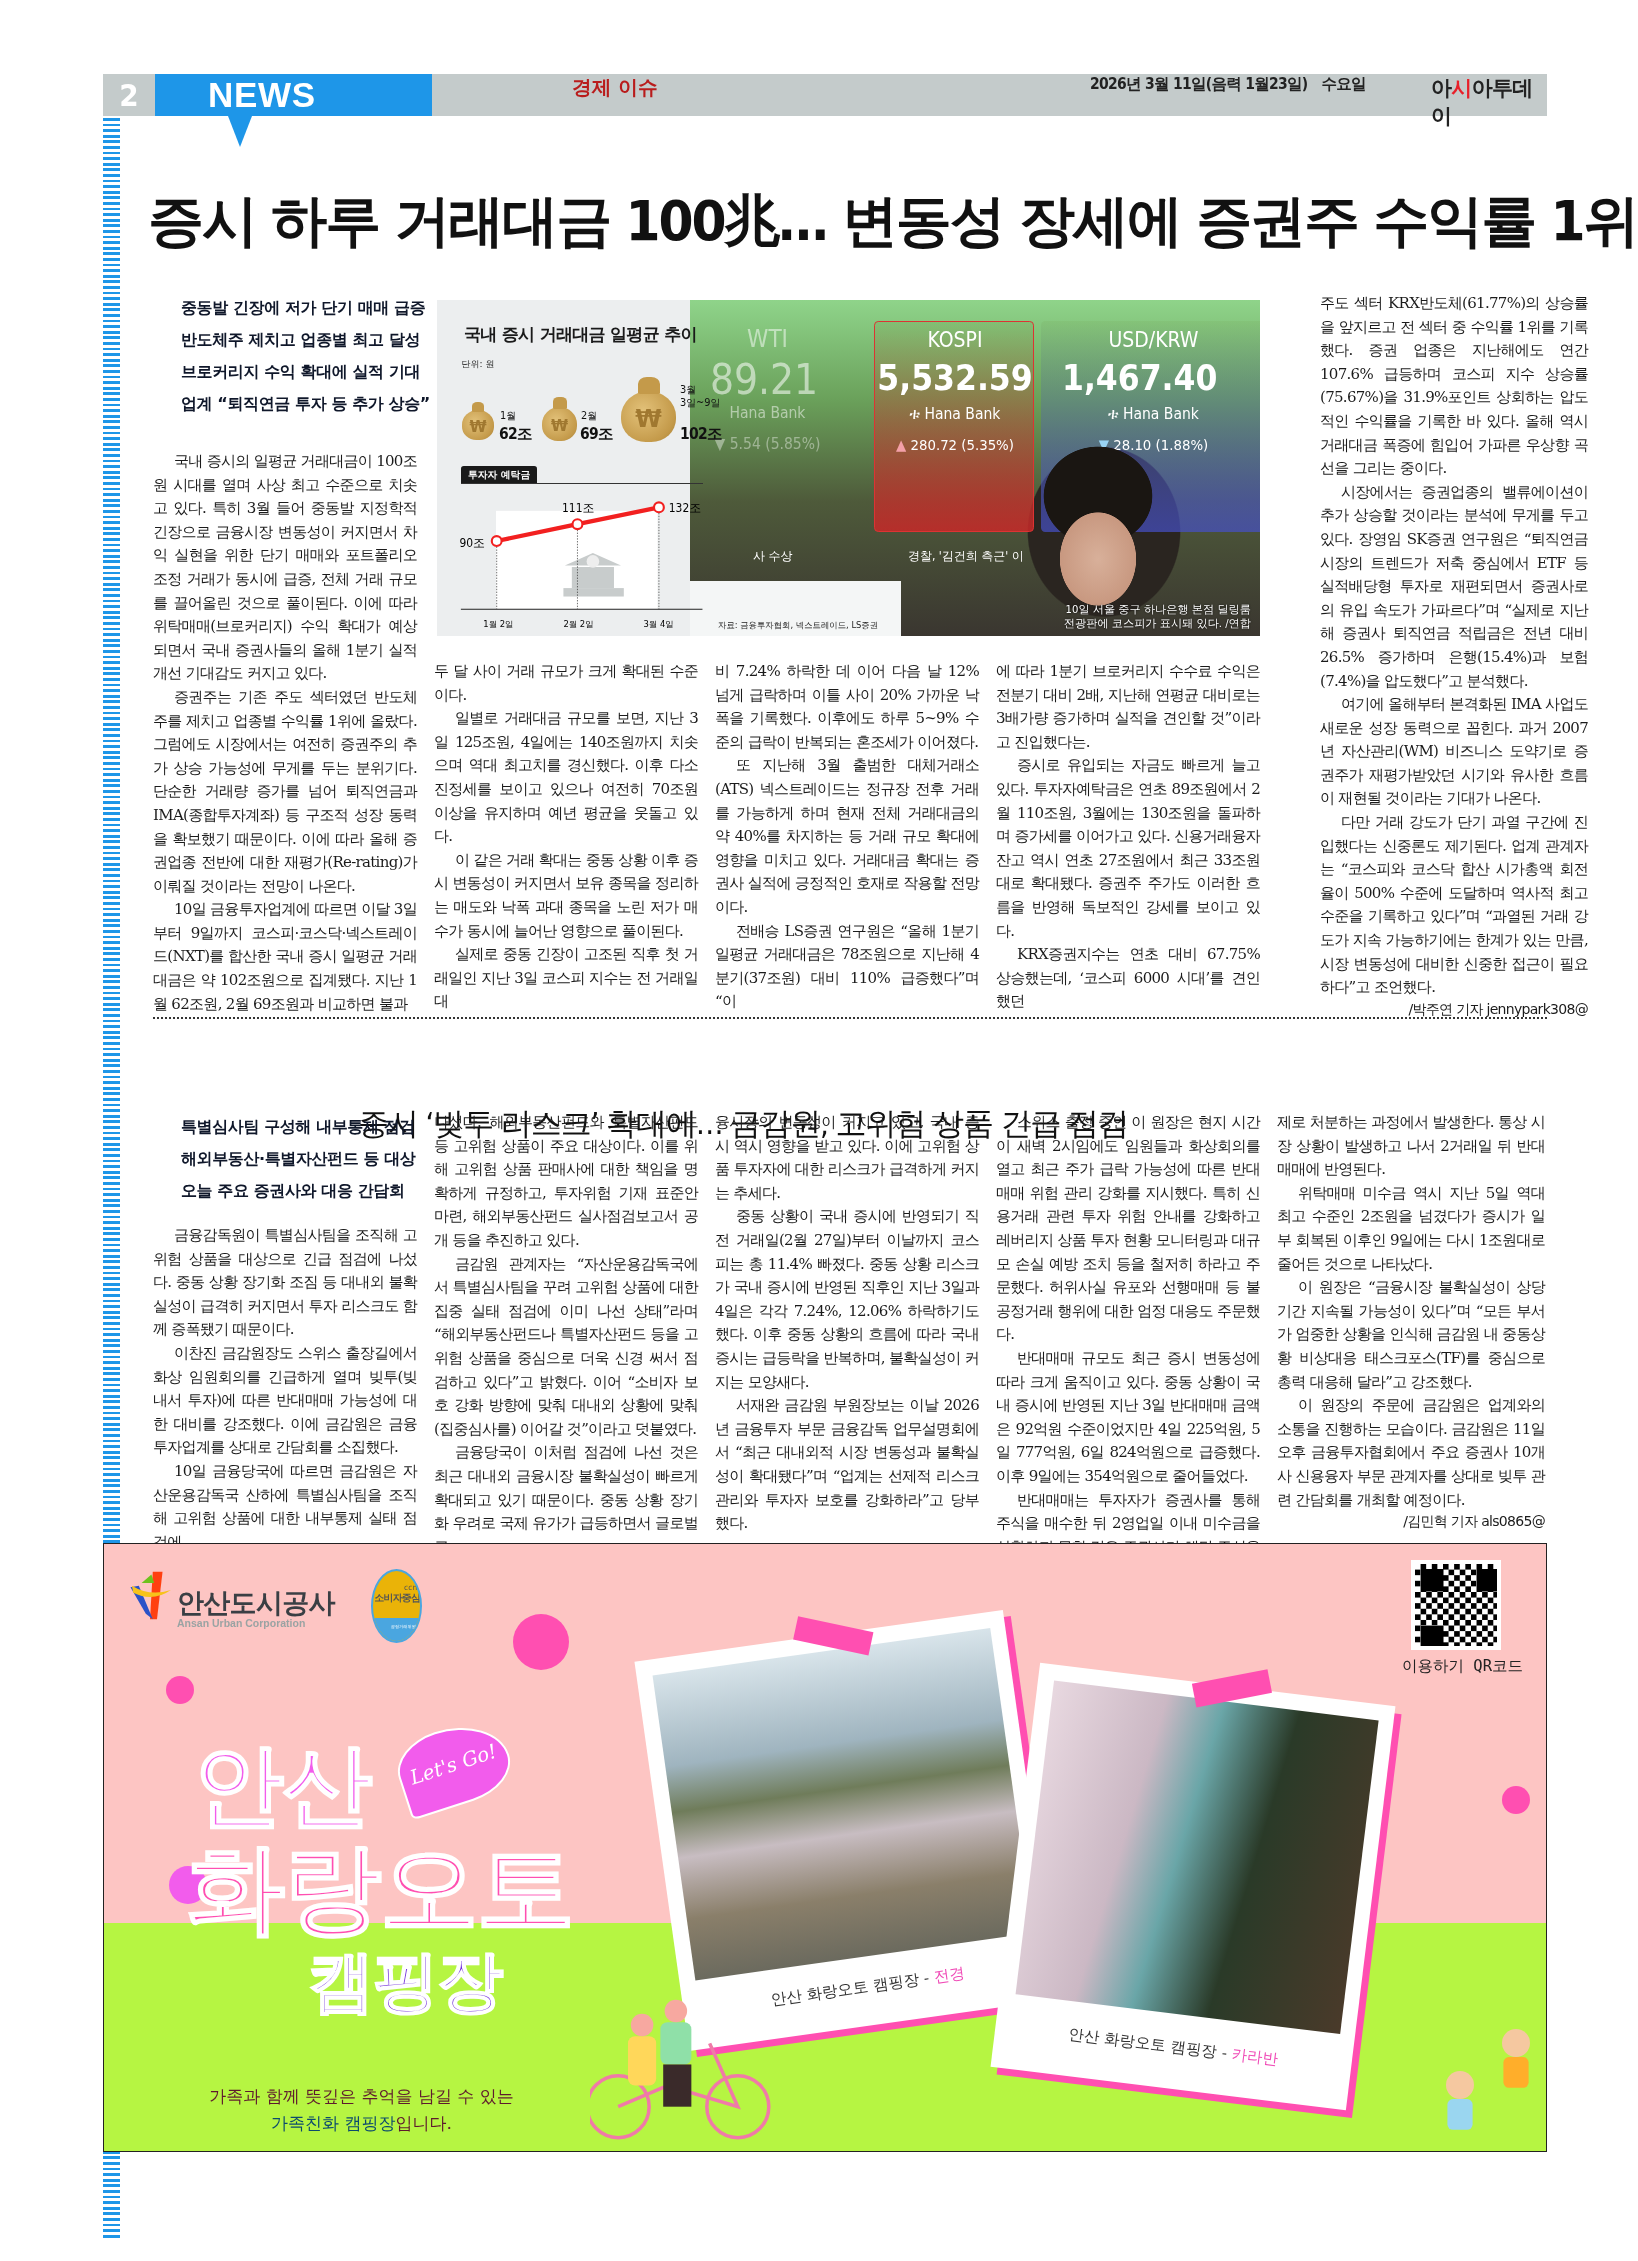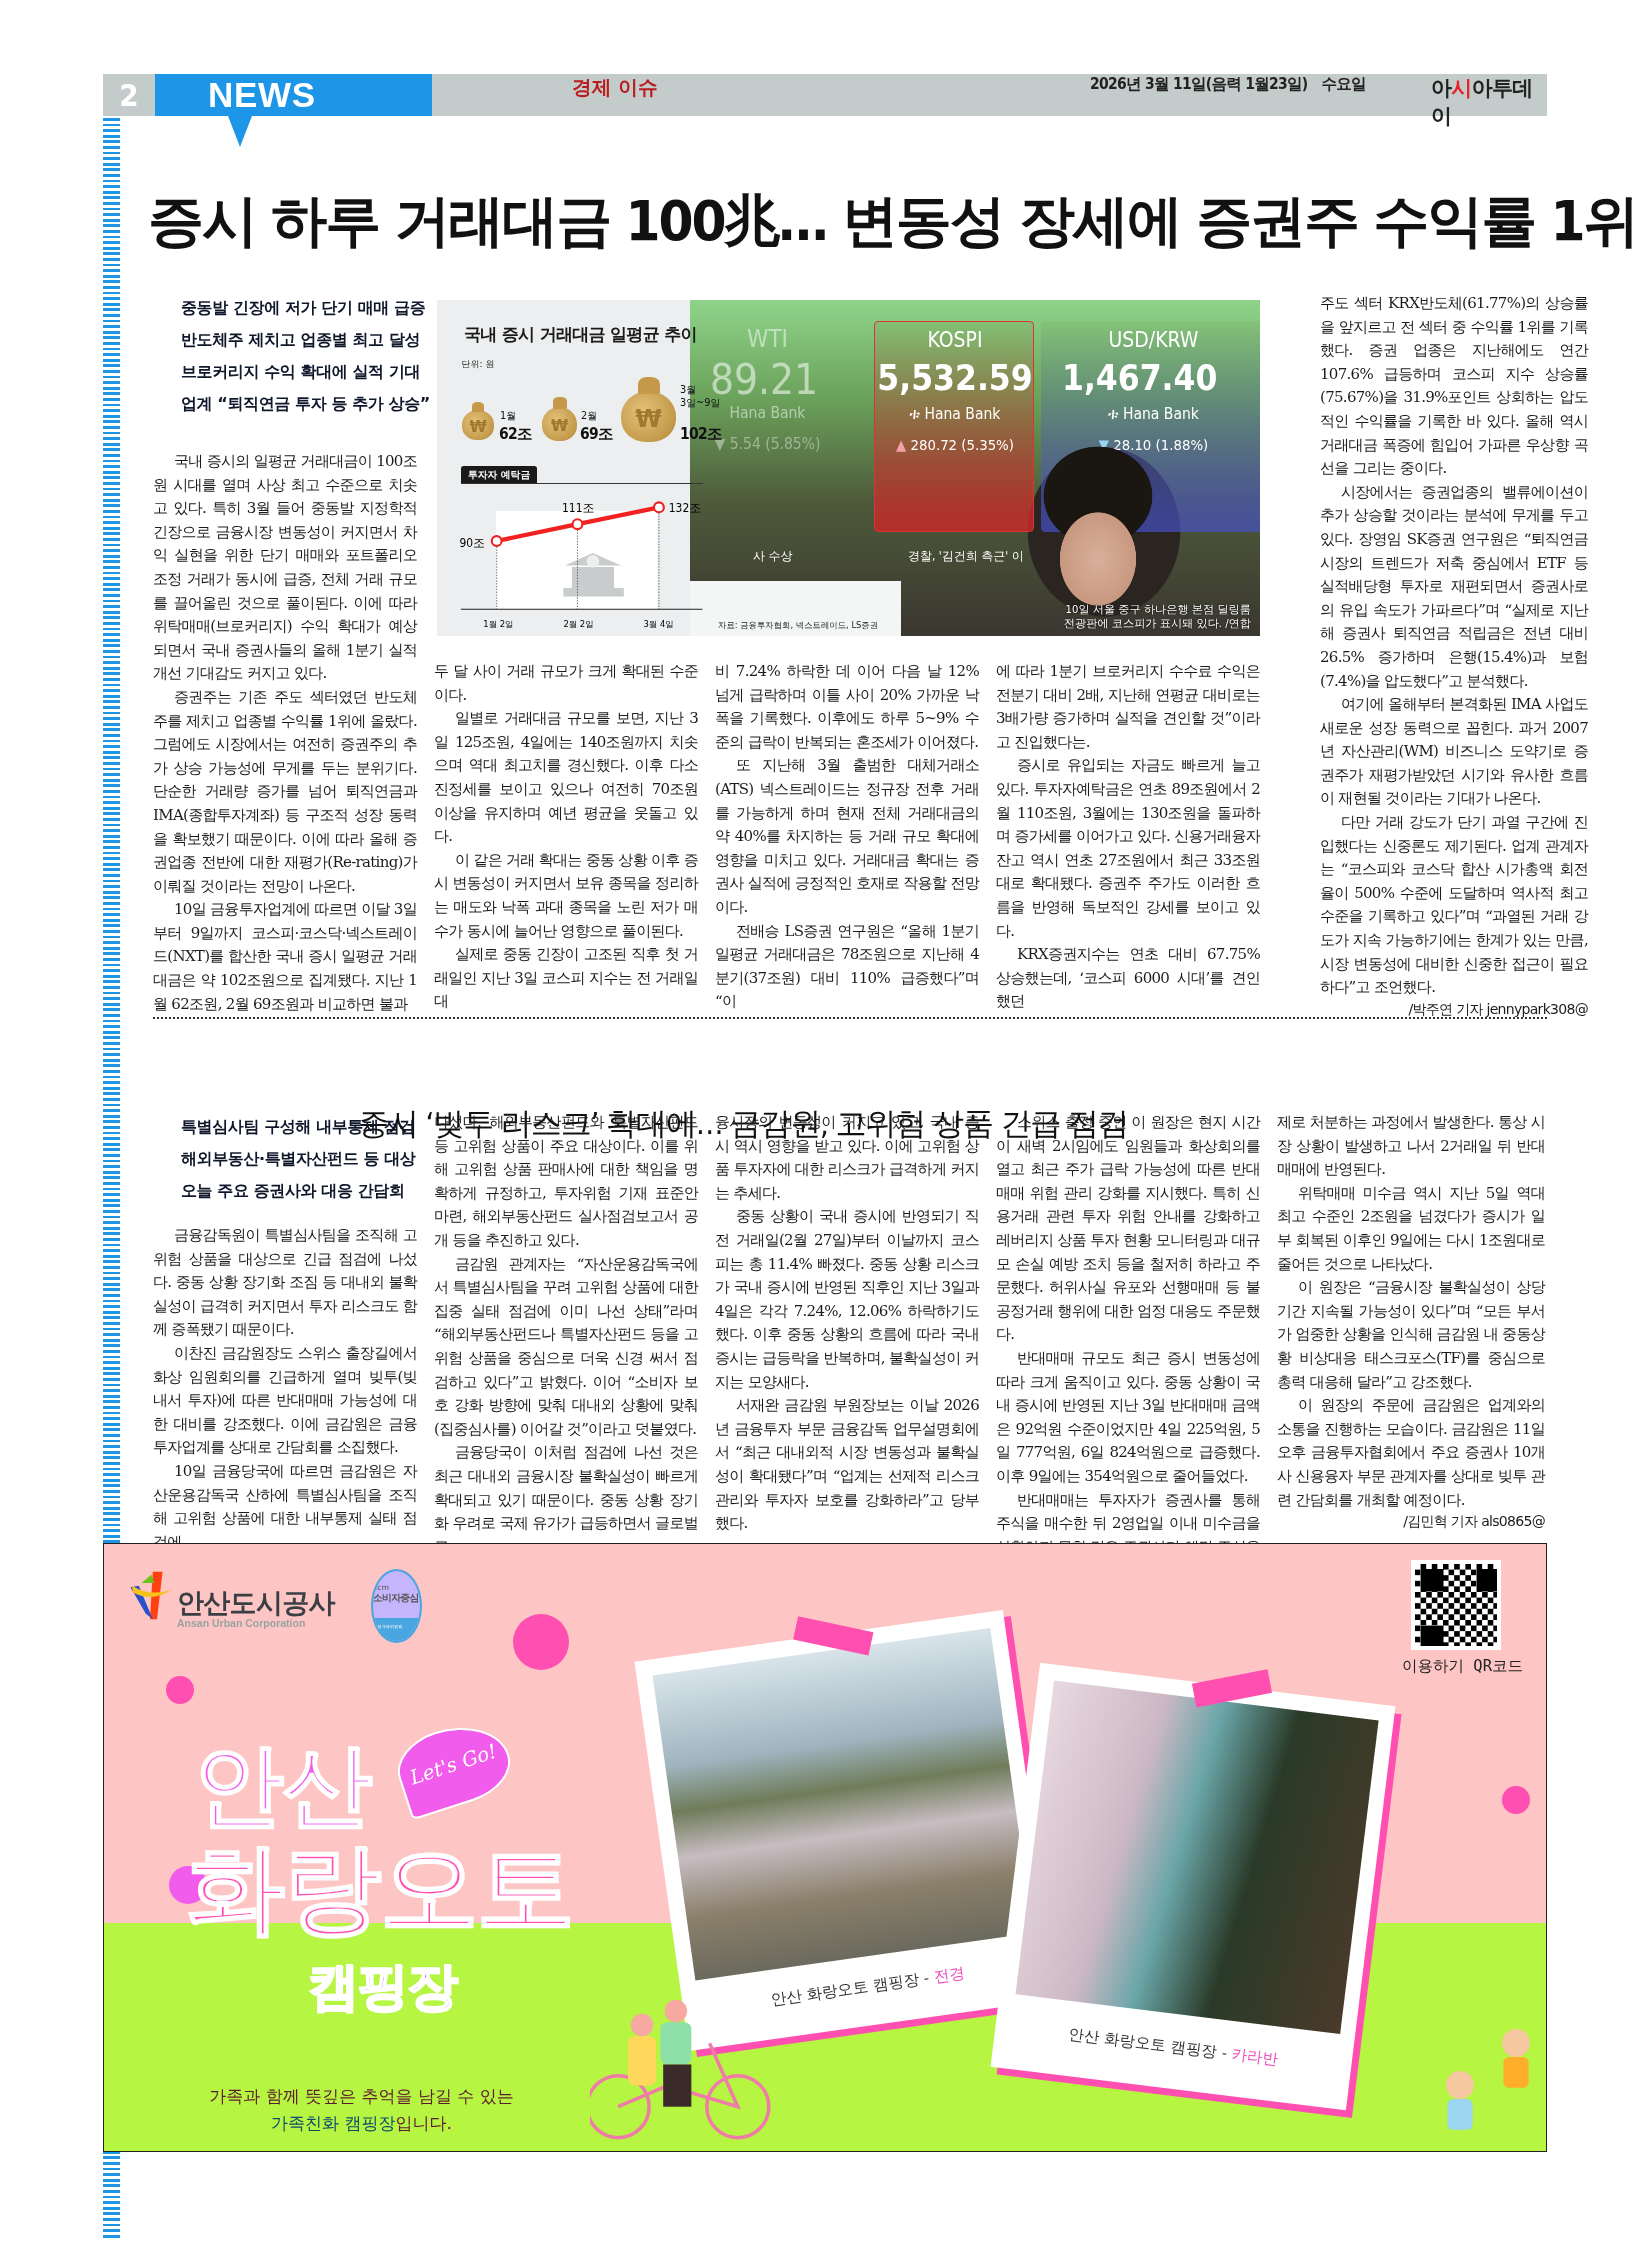--- a/index.html
+++ b/index.html
@@ -81,28 +81,28 @@
   .dots { position: absolute; left: 153px; top: 1017px; width: 1394px; height: 0; border-top: 2.1px dotted #333; }
 
   .h2 { position: absolute; left: 358px; top: 1103px; font: 31px "DejaVu Sans Condensed", "DejaVu Sans", sans-serif; letter-spacing: -1.1px; color: #111; white-space: nowrap; }
 
   
   .ad { position: absolute; left: 103px; top: 1543px; width: 1444px; height: 609px; border: 1.4px solid #222; overflow: hidden; background: #fdc5c3; }
   .ad .grass { position: absolute; left: 0; top: 379px; width: 100%; height: 232px; background: #b6f542; }
   .ad .logo { position: absolute; left: 25px; top: 25px; width: 42px; height: 53px; }
   .ad .logo-kr { position: absolute; left: 73px; top: 41px; font: bold 27px "DejaVu Sans", sans-serif; color: #3a3f44; letter-spacing: -0.7px; }
   .ad .logo-en { position: absolute; left: 73px; top: 73px; font: bold 10.5px "Liberation Sans", sans-serif; color: #9aa3a3; }
-  .ad .ccm { position: absolute; left: 267px; top: 24.6px; width: 51px; height: 74px; border: 2.8px solid #4aa6e0; border-radius: 50%; background: #c4b5fd; overflow: hidden; text-align: left; }
+  .ad .ccm { position: absolute; left: 267px; top: 24.6px; width: 51px; height: 74px; border: 2.8px solid #4aa6e0; border-radius: 50%; background: #eab308; overflow: hidden; text-align: right; }
   .ad .ccm .c1 { font: 7.7px "DejaVu Sans", sans-serif; color: #555; margin-top: 12.6px; }
   .ad .ccm .c2 { font: bold 9.8px "DejaVu Sans Condensed", "DejaVu Sans", sans-serif; color: #555; letter-spacing: -0.7px; }
   .ad .ccm .c3 { position: absolute; left: 0; bottom: 0; width: 100%; height: 22.5px; background: #4aa6e0; color: #fff; font: 4.2px "DejaVu Sans", sans-serif; line-height: 18px; }
   .ad .title { position: absolute; font-family: "DejaVu Sans", sans-serif; font-weight: bold; -webkit-text-stroke: 2.1px #fff; letter-spacing: -1.4px; }
   .ad .t1 { left: 90px; top: 181px; font-size: 90px; color: #f25cec; }
   .ad .t2 { left: 83px; top: 280px; font-size: 98px; color: #ff4fb1; }
-  .ad .t3 { left: 204px; top: 393px; font-size: 51px; color: #6d28d9; margin-top: 16px; }
+  .ad .t3 { left: 204px; top: 393px; font-size: 66px; color: #6d28d9; }
   .ad .letsgo { position: absolute; left: 294px; top: 184px; width: 112px; height: 77px; background: #f25cec; border: 2.1px solid #fff; border-radius: 60% 80% 60% 10%; transform: rotate(-18deg); color: #fff; font: italic 19.7px "DejaVu Serif", serif; text-align: center; line-height: 70px; }
   .ad .slogan { position: absolute; left: 103px; top: 539px; width: 309px; text-align: center; font: 17px "DejaVu Serif", serif; color: #5e1a2e; line-height: 27px; }
   .ad .slogan .pink { color: #0c4a6e; }
   .ad .flower { position: absolute; border-radius: 50%; }
   .ad .qr { position: absolute; left: 1307px; top: 15.5px; width: 90px; height: 90px; background:
       linear-gradient(#000,#000) 5.6px 5.6px/22.5px 22.5px no-repeat,
       linear-gradient(#000,#000) 62px 5.6px/22.5px 22.5px no-repeat,
       linear-gradient(#000,#000) 5.6px 62px/22.5px 22.5px no-repeat,
       repeating-conic-gradient(#000 0 25%, #fff 0 50%) 0 0/11.2px 11.2px;
       border: 4.2px solid #fff; }

